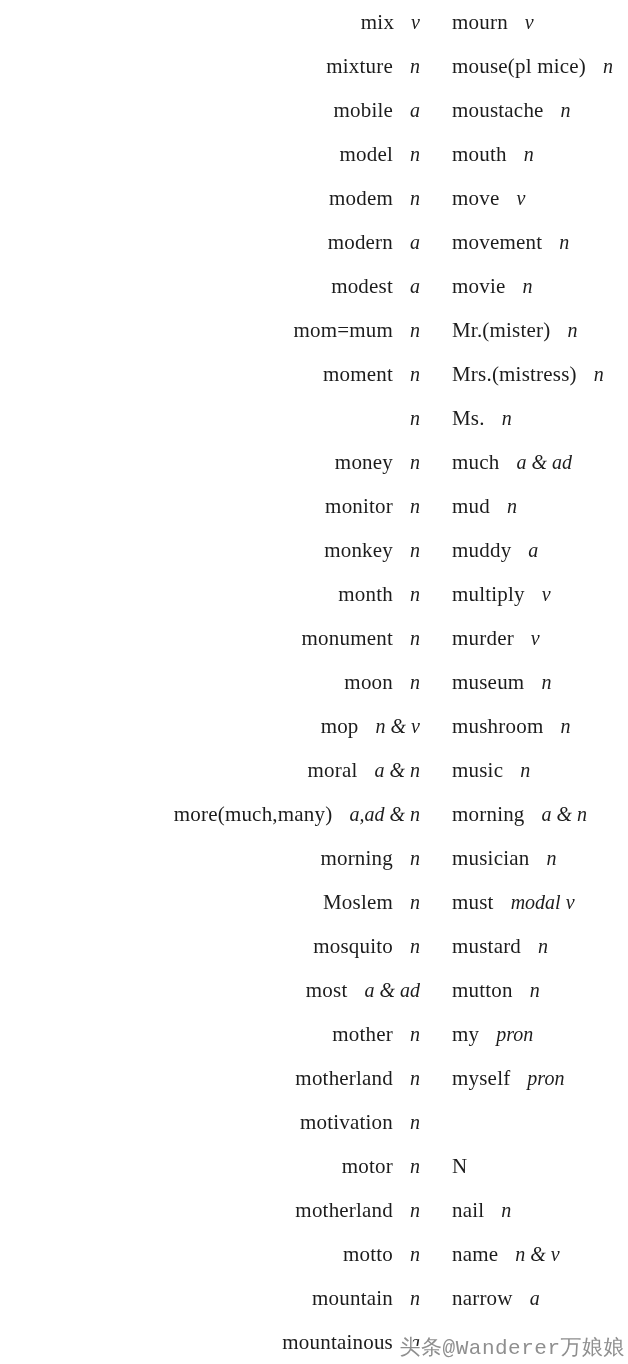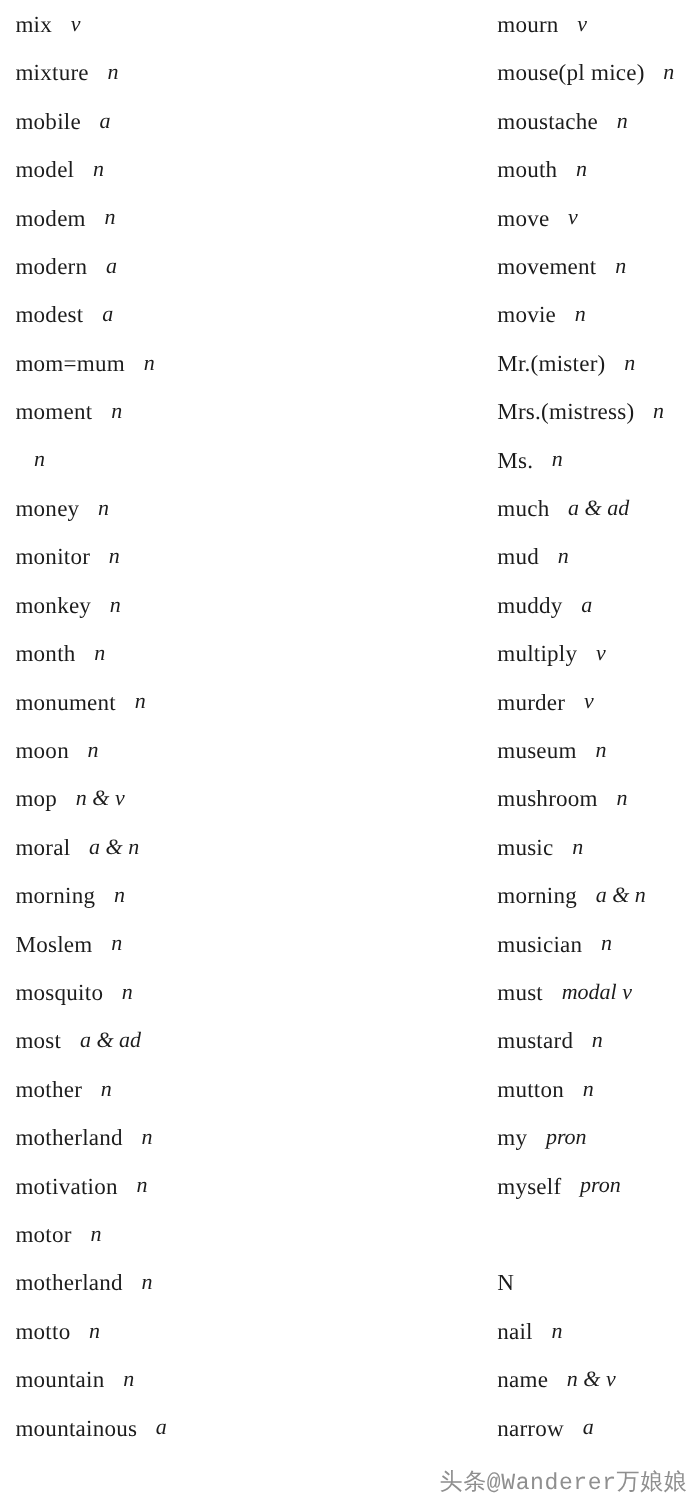--- a/index.html
+++ b/index.html
@@ -19,21 +19,21 @@
     width: 628px;
     height: 1364px;
     background: #ffffff;
   }
   .col {
     position: absolute;
     top: 0;
     display: flex;
     flex-direction: column;
   }
-  .col-left  { left: 14px;  width: 420px; }
+  .col-left  { left: 0;  width: 420px; align-items: flex-end; }
   .col-right { left: 452px; width: 176px; }
   .row {
     height: 44px;
     display: flex;
     align-items: center;
     white-space: nowrap;
   }
   .word {
     font-size: 21px;
     color: #1c1c1c;
@@ -133,20 +133,24 @@
       </div>
       <div class="row">
         <span class="word">mop</span>
         <span class="pos">n &amp; v</span>
       </div>
       <div class="row">
         <span class="word">moral</span>
         <span class="pos">a &amp; n</span>
       </div>
       <div class="row">
+        <span class="word">more(much,many)</span>
+        <span class="pos">a,ad &amp; n</span>
+      </div>
+      <div class="row">
         <span class="word">morning</span>
         <span class="pos">n</span>
       </div>
       <div class="row">
         <span class="word">Moslem</span>
         <span class="pos">n</span>
       </div>
       <div class="row">
         <span class="word">mosquito</span>
         <span class="pos">n</span>

